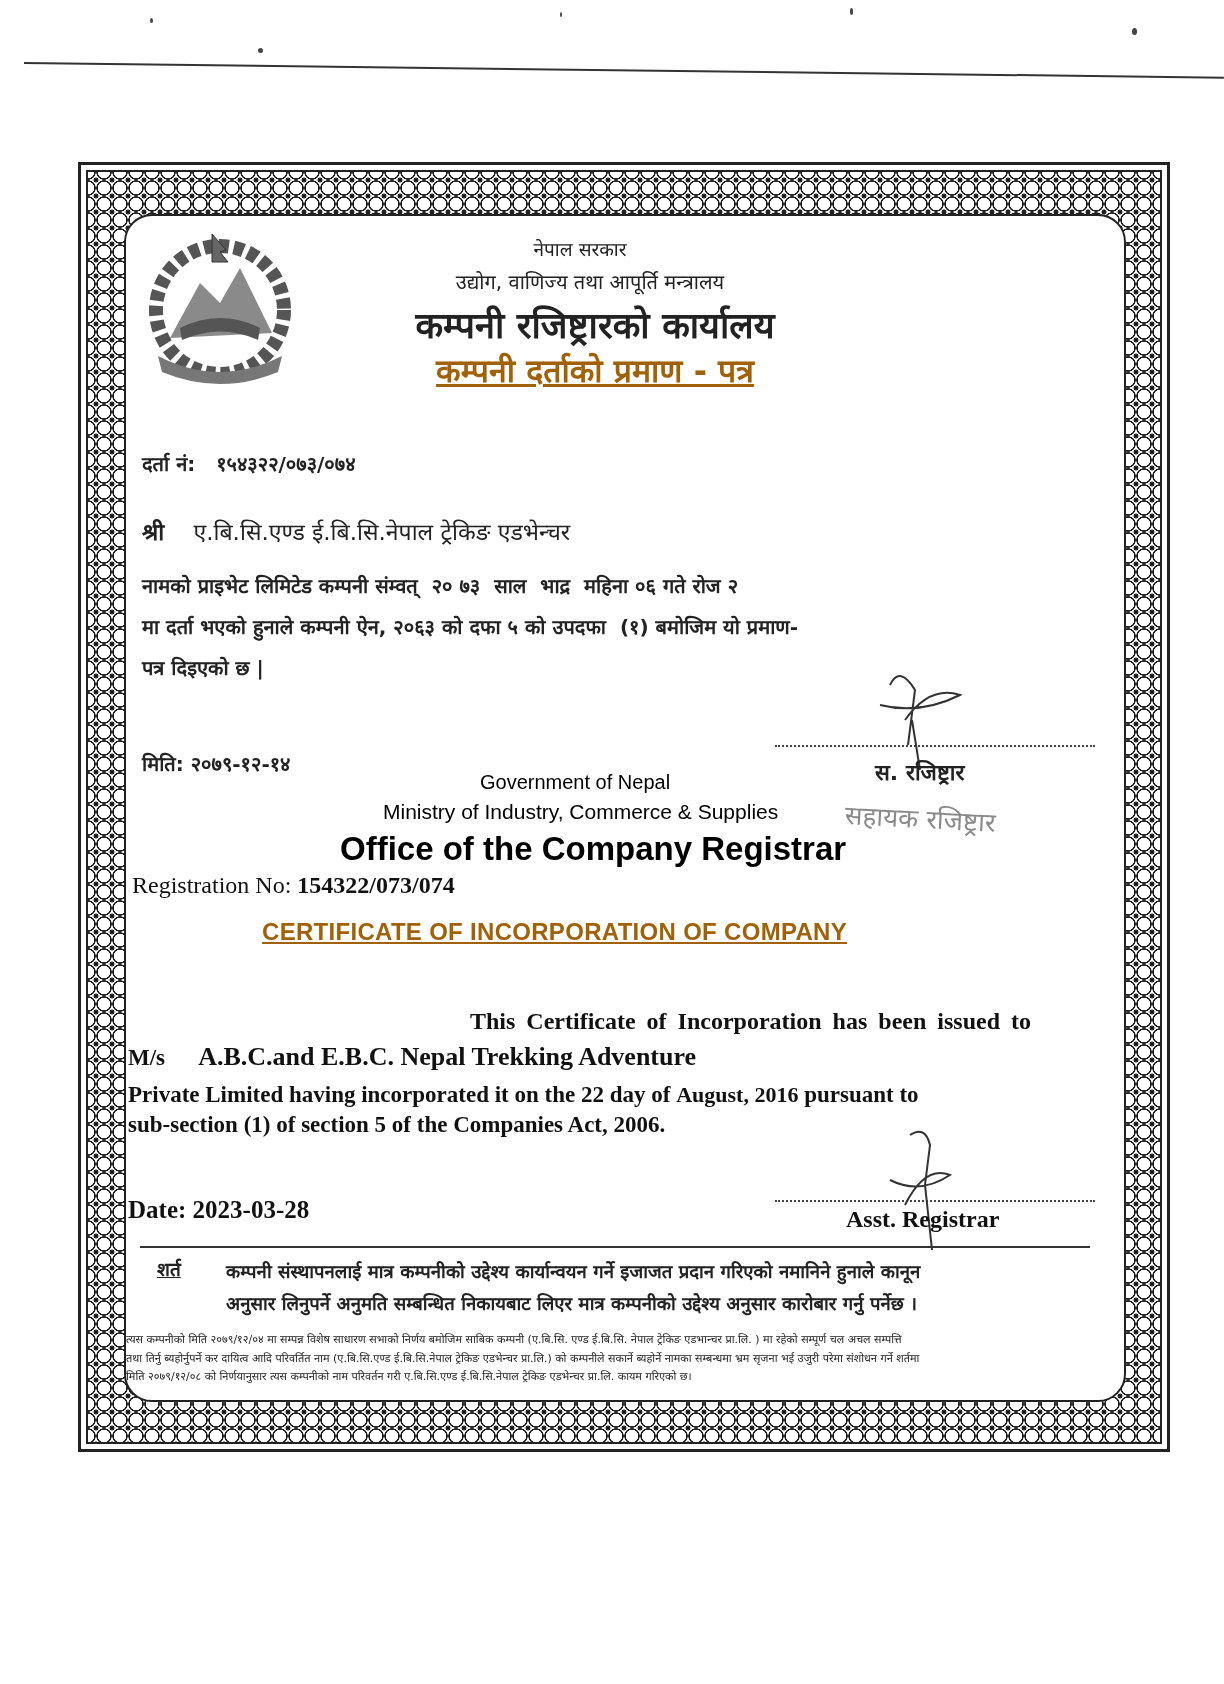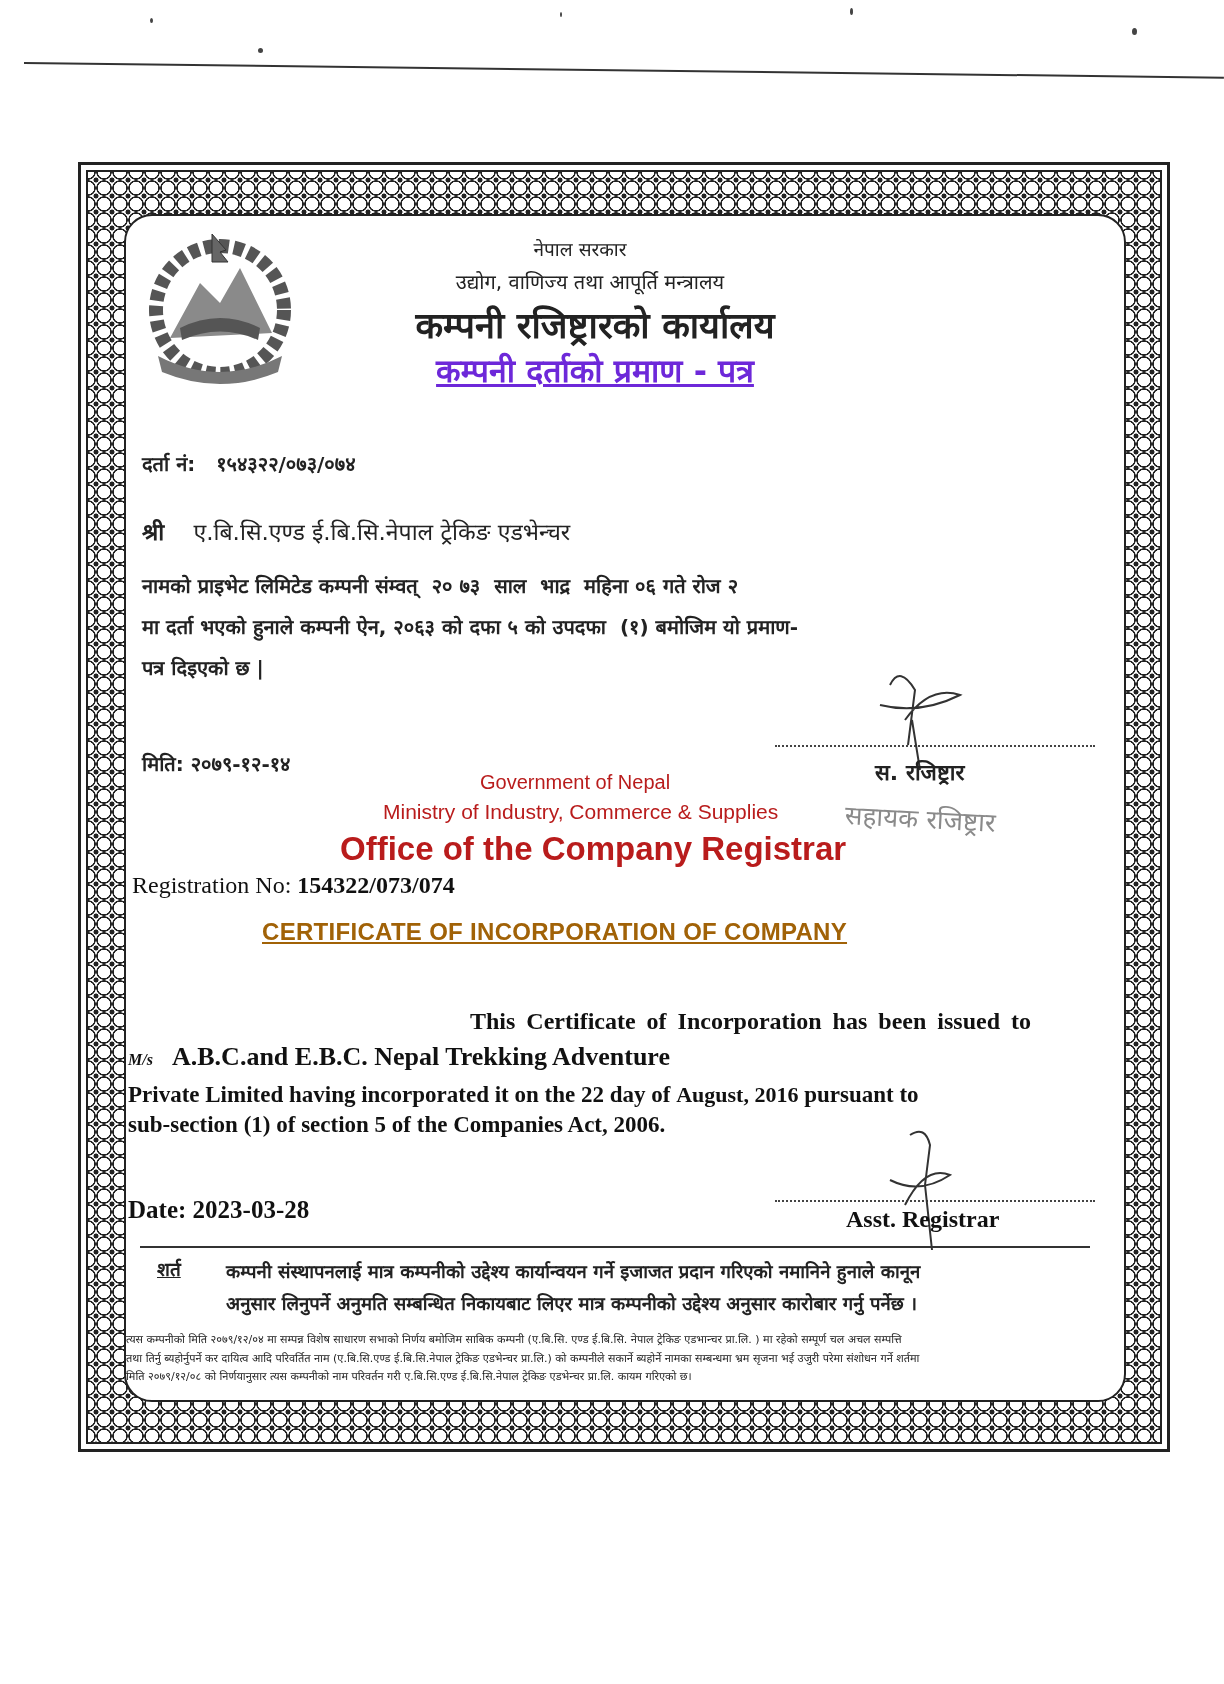--- a/index.html
+++ b/index.html
@@ -19,48 +19,48 @@
       radial-gradient(circle, transparent 6px, #222 6.5px, #222 7.5px, transparent 8px);
     background-size: 16px 16px, 16px 16px;
     background-position: 0 0, 8px 8px;
   }
   .panel { position: absolute; left: 124px; top: 214px; width: 1002px; height: 1188px; background: #fff; border: 2px solid #222; border-radius: 28px; box-sizing: border-box; }
 
   .emblem { position: absolute; left: 140px; top: 228px; width: 160px; height: 160px; }
 
   .np { position: absolute; font-family: "DejaVu Sans", sans-serif; font-weight: bold; color: #222; }
   .center { text-align: center; }
-  .en-sans { position: absolute; font-family: "Liberation Sans", sans-serif; color: #b91c1c; }
+  .en-sans { position: absolute; font-family: "Liberation Sans", sans-serif; color: #000000; }
   .en-serif { position: absolute; font-family: "Liberation Serif", serif; font-weight: bold; color: #111; }
 
   .h-gov-np { left: 430px; top: 236px; width: 300px; font-size: 19px; font-weight: normal; }
   .h-min-np { left: 370px; top: 268px; width: 440px; font-size: 20px; font-weight: normal; }
   .h-office-np { left: 345px; top: 300px; width: 500px; font-size: 36px; }
-  .h-cert-np { left: 355px; top: 348px; width: 480px; font-size: 32px; color: #6d28d9; text-decoration: underline; }
+  .h-cert-np { left: 355px; top: 348px; width: 480px; font-size: 32px; color: #a16207; text-decoration: underline; }
 
   .reg-np { left: 142px; top: 450px; font-size: 20px; }
   .name-np { left: 142px; top: 515px; font-size: 23px; font-weight: normal; }
   .body-np { left: 142px; top: 566px; width: 960px; font-size: 20px; line-height: 41px; }
   .date-np { left: 142px; top: 750px; font-size: 20px; }
 
   .sig-line { position: absolute; border-top: 2px dotted #444; height: 0; }
   .sig1-line { left: 775px; top: 745px; width: 320px; }
   .sig1-label { left: 875px; top: 756px; font-size: 22px; text-align: center; }
   .stamp-np { left: 845px; top: 800px; font-size: 26px; font-weight: normal; color: #8a8a8a; transform: rotate(3deg); }
 
   .gov-en { left: 480px; top: 771px; font-size: 20px; }
   .min-en { left: 383px; top: 800px; font-size: 21px; }
   .office-en { left: 340px; top: 830px; font-size: 33px; font-weight: bold; }
   .reg-en { left: 132px; top: 872px; font-size: 24px; }
   .reg-en .lbl { font-weight: normal; }
   .cert-en { left: 262px; top: 918px; font-size: 24px; font-weight: bold; color: #a16207; text-decoration: underline; letter-spacing: 0.3px; }
 
   .issued { left: 470px; top: 1008px; font-size: 24px; word-spacing: 5px; }
   .ms { left: 128px; top: 1042px; font-size: 26px; }
-  .ms .pre { font-size: 16px; margin-right: 14px; font-style: italic; }
+  .ms .pre { font-size: 23px; margin-right: 28px; }
   .para { left: 128px; top: 1080px; width: 960px; font-size: 23px; line-height: 30px; }
   .para .big { font-size: 22px; margin-top: 48px; }
   .date-en { left: 128px; top: 1196px; font-size: 25px; }
   .sig2-line { left: 775px; top: 1200px; width: 320px; }
   .sig2-label { left: 846px; top: 1206px; font-size: 24px; }
 
   .hr { position: absolute; left: 140px; top: 1246px; width: 950px; border-top: 2px solid #333; }
   .cond-label { left: 157px; top: 1256px; font-size: 19px; text-decoration: underline; }
   .cond-text { left: 226px; top: 1256px; width: 860px; font-size: 18.5px; line-height: 32px; }
 

